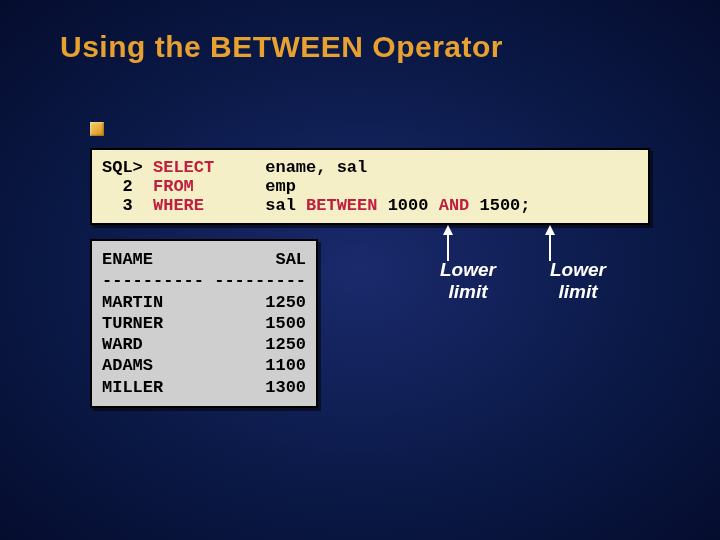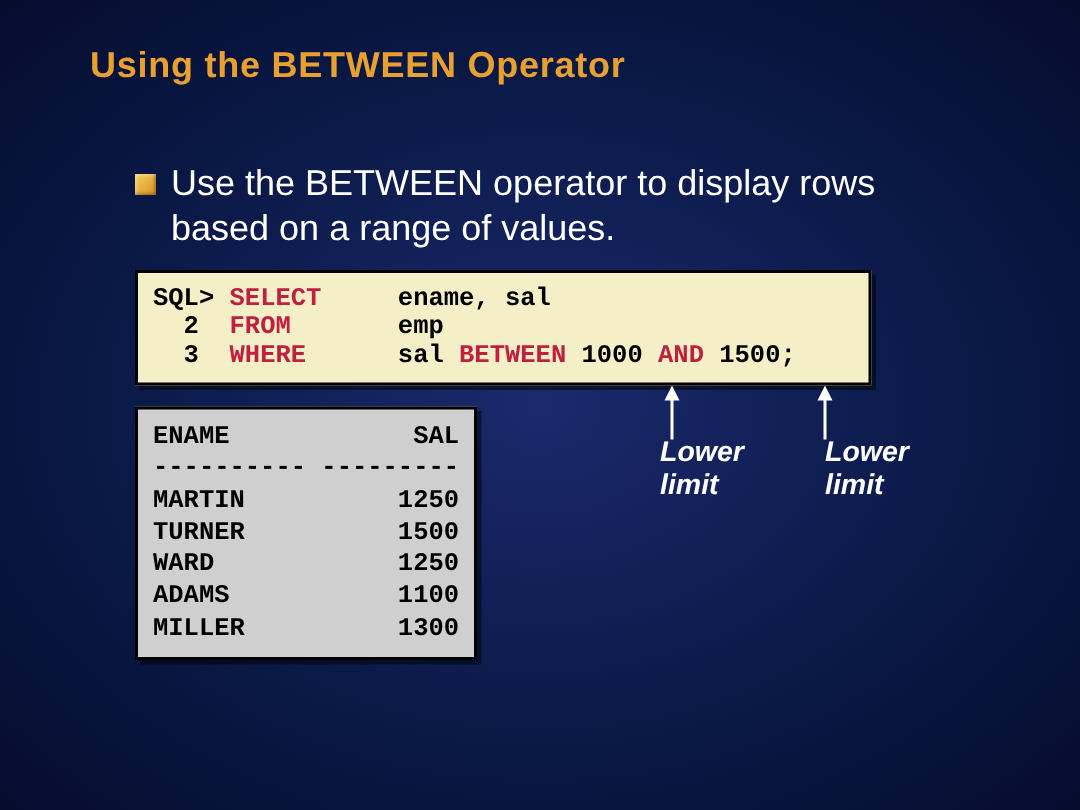--- a/index.html
+++ b/index.html
@@ -6,21 +6,21 @@
   body {
     width: 720px;
     height: 540px;
     background: radial-gradient(ellipse at center, #1a2a6c 0%, #0a1845 60%, #050d2e 100%);
     font-family: Arial, Helvetica, sans-serif;
     overflow: hidden;
     position: relative;
   }
   .title {
     color: #e8a030;
-    font-size: 24px;
+    font-size: 30px;
     font-weight: bold;
     padding: 30px 0 0 60px;
     letter-spacing: 0.5px;
   }
   .bullet-area {
     padding: 50px 0 0 90px;
     color: #fff;
     font-size: 24px;
     line-height: 1.25;
   }
@@ -33,39 +33,40 @@
     height: 14px;
     background: linear-gradient(135deg, #f5d060, #d89020);
     margin-right: 10px;
     margin-top: 8px;
     flex-shrink: 0;
     box-shadow: inset -1px -1px 2px rgba(0,0,0,0.3), inset 1px 1px 2px rgba(255,255,255,0.4);
   }
   .bullet-text { max-width: 520px; }
   .code-container {
     margin: 12px 0 0 90px;
-    width: 491px;
+    width: 560px;
   }
   .code-box {
     background: #f5efc8;
     border: 2px solid #000;
     padding: 8px 10px;
     font-family: "Courier New", monospace;
     font-size: 17px;
     font-weight: bold;
     white-space: pre;
     color: #000;
     box-shadow: 3px 3px 0 rgba(0,0,0,0.5);
     position: relative;
   }
   .results-area {
     margin: 14px 0 0 90px;
     display: flex;
     align-items: flex-start;
     position: relative;
+    text-align: center;
   }
   .results-box {
     background: #cfcfcf;
     border: 2px solid #000;
     padding: 8px 10px;
     font-family: "Courier New", monospace;
     font-size: 17px;
     font-weight: bold;
     white-space: pre;
     color: #000;
@@ -101,21 +102,20 @@
   .annot.higher { left: 460px; top: 20px; }
 </style>
 </head>
 <body>
 
 <div class="title">Using the BETWEEN Operator</div>
 
 <div class="bullet-area">
   <div class="bullet">
     <div class="bullet-icon"></div>
-    <div class="bullet-text">Use the BETWEEN operator to display rows based on a range of values.</div>
   </div>
 </div>
 
 <div class="code-container">
   <div class="code-box"><span>SQL&gt; </span><span class="kw">SELECT</span><span>	ename, sal</span>
 <span>  2  </span><span class="kw">FROM</span><span>	emp</span>
 <span>  3  </span><span class="kw">WHERE</span><span>	sal </span><span class="kw">BETWEEN</span><span> 1000 </span><span class="kw">AND</span><span> 1500;</span></div>
 </div>
 
 <div class="results-area">

